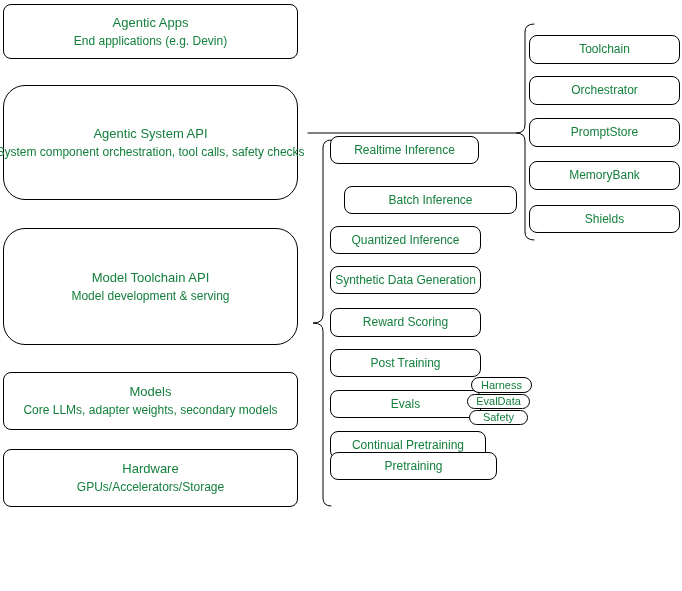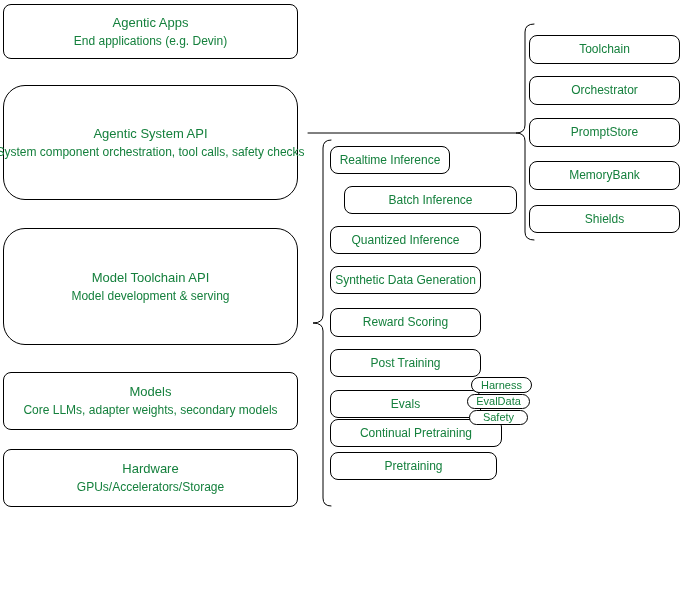--- a/index.html
+++ b/index.html
@@ -68,42 +68,42 @@
     <div class="t">Models</div>
     <div class="s">Core LLMs, adapter weights, secondary models</div>
   </div>
 
   <div class="node" style="left:3px;top:449px;width:295px;height:58px">
     <div class="t">Hardware</div>
     <div class="s">GPUs/Accelerators/Storage</div>
   </div>
 
 
-  <div class="node" style="left:330px;top:146px;width:120px;height:28px">
+  <div class="node" style="left:330px;top:136px;width:149px;height:28px">
     <div class="l">Realtime Inference</div>
   </div>
   <div class="node" style="left:344px;top:186px;width:173px;height:28px">
     <div class="l">Batch Inference</div>
   </div>
   <div class="node" style="left:330px;top:226px;width:151px;height:28px">
     <div class="l">Quantized Inference</div>
   </div>
   <div class="node" style="left:330px;top:266px;width:151px;height:28px">
     <div class="l">Synthetic Data Generation</div>
   </div>
   <div class="node" style="left:330px;top:308px;width:151px;height:29px">
     <div class="l">Reward Scoring</div>
   </div>
   <div class="node" style="left:330px;top:349px;width:151px;height:28px">
     <div class="l">Post Training</div>
   </div>
   <div class="node" style="left:330px;top:390px;width:151px;height:28px">
     <div class="l">Evals</div>
   </div>
-  <div class="node" style="left:330px;top:419px;width:172px;height:28px">
+  <div class="node" style="left:330px;top:431px;width:156px;height:28px">
     <div class="l">Continual Pretraining</div>
   </div>
   <div class="node" style="left:330px;top:452px;width:167px;height:28px">
     <div class="l">Pretraining</div>
   </div>
 
   <div class="pill" style="left:471px;top:377px;width:61px;height:16px">
     <span>Harness</span>
   </div>
   <div class="pill" style="left:467px;top:394px;width:63px;height:15px">

